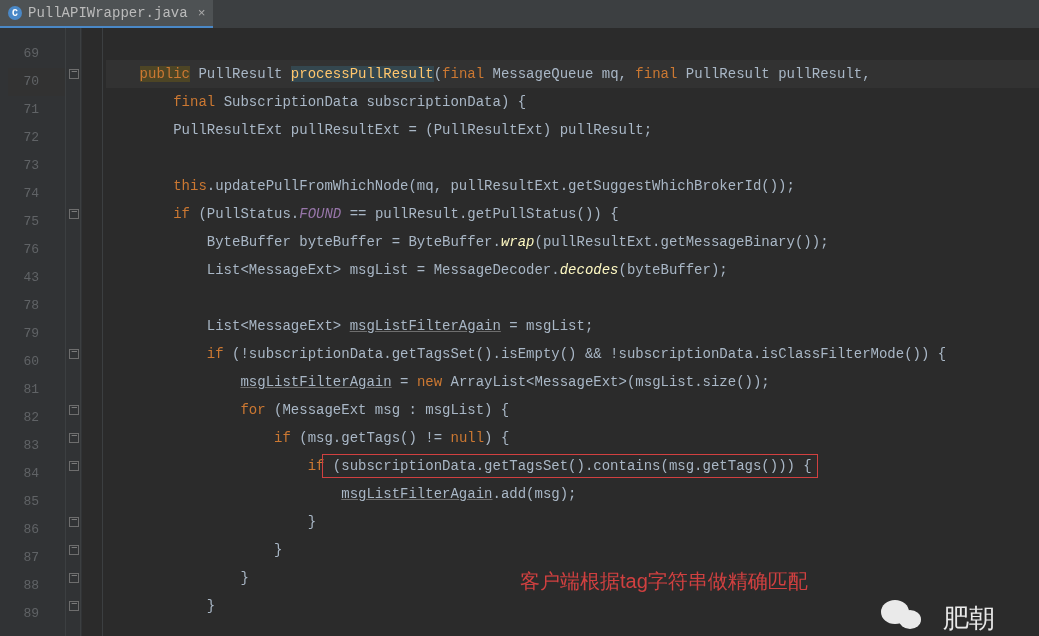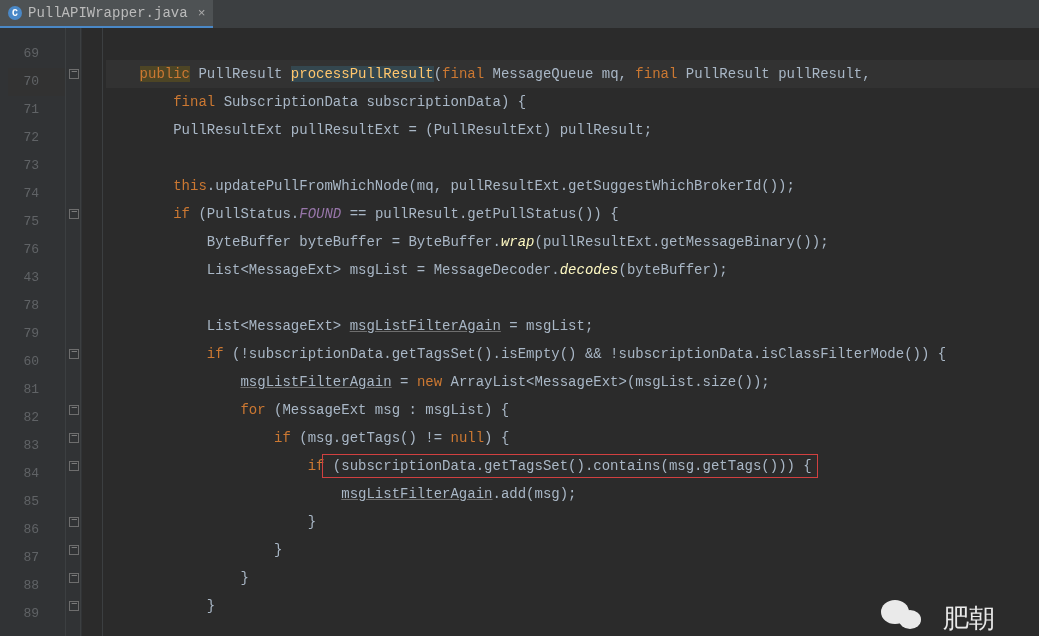--- a/index.html
+++ b/index.html
@@ -159,20 +159,21 @@
       <div class="fold-mark" style="top: 489px;"></div>
       <div class="fold-mark" style="top: 517px;"></div>
       <div class="fold-mark" style="top: 545px;"></div>
       <div class="fold-mark" style="top: 573px;"></div>
     </div>
   <div class="vline"></div>
   <div class="vline2"></div>
   <div class="code" id="code"><div class="code-line"></div><div class="code-line" style="background: rgb(50, 50, 50);">&nbsp;&nbsp;&nbsp;&nbsp;<span class="kw-hl">public</span> <span class="type">PullResult</span> <span class="method-decl-hl">processPullResult</span><span class="paren">(</span><span class="kw">final</span> MessageQueue mq, <span class="kw">final</span> PullResult pullResult,</div><div class="code-line">&nbsp;&nbsp;&nbsp;&nbsp;&nbsp;&nbsp;&nbsp;&nbsp;<span class="kw">final</span> SubscriptionData subscriptionData) {</div><div class="code-line">&nbsp;&nbsp;&nbsp;&nbsp;&nbsp;&nbsp;&nbsp;&nbsp;PullResultExt pullResultExt = (PullResultExt) pullResult;</div><div class="code-line"></div><div class="code-line">&nbsp;&nbsp;&nbsp;&nbsp;&nbsp;&nbsp;&nbsp;&nbsp;<span class="kw">this</span>.updatePullFromWhichNode(mq, pullResultExt.getSuggestWhichBrokerId());</div><div class="code-line">&nbsp;&nbsp;&nbsp;&nbsp;&nbsp;&nbsp;&nbsp;&nbsp;<span class="kw">if </span>(PullStatus.<span class="static-it">FOUND</span> == pullResult.getPullStatus()) {</div><div class="code-line">&nbsp;&nbsp;&nbsp;&nbsp;&nbsp;&nbsp;&nbsp;&nbsp;&nbsp;&nbsp;&nbsp;&nbsp;ByteBuffer byteBuffer = ByteBuffer.<span class="static-method">wrap</span>(pullResultExt.getMessageBinary());</div><div class="code-line">&nbsp;&nbsp;&nbsp;&nbsp;&nbsp;&nbsp;&nbsp;&nbsp;&nbsp;&nbsp;&nbsp;&nbsp;List&lt;MessageExt&gt; msgList = MessageDecoder.<span class="static-method">decodes</span>(byteBuffer);</div><div class="code-line"></div><div class="code-line">&nbsp;&nbsp;&nbsp;&nbsp;&nbsp;&nbsp;&nbsp;&nbsp;&nbsp;&nbsp;&nbsp;&nbsp;List&lt;MessageExt&gt; <span class="underline">msgListFilterAgain</span> = msgList;</div><div class="code-line">&nbsp;&nbsp;&nbsp;&nbsp;&nbsp;&nbsp;&nbsp;&nbsp;&nbsp;&nbsp;&nbsp;&nbsp;<span class="kw">if </span>(!subscriptionData.getTagsSet().isEmpty() &amp;&amp; !subscriptionData.isClassFilterMode()) {</div><div class="code-line">&nbsp;&nbsp;&nbsp;&nbsp;&nbsp;&nbsp;&nbsp;&nbsp;&nbsp;&nbsp;&nbsp;&nbsp;&nbsp;&nbsp;&nbsp;&nbsp;<span class="underline">msgListFilterAgain</span> = <span class="kw">new</span> ArrayList&lt;MessageExt&gt;(msgList.size());</div><div class="code-line">&nbsp;&nbsp;&nbsp;&nbsp;&nbsp;&nbsp;&nbsp;&nbsp;&nbsp;&nbsp;&nbsp;&nbsp;&nbsp;&nbsp;&nbsp;&nbsp;<span class="kw">for </span>(MessageExt msg : msgList) {</div><div class="code-line">&nbsp;&nbsp;&nbsp;&nbsp;&nbsp;&nbsp;&nbsp;&nbsp;&nbsp;&nbsp;&nbsp;&nbsp;&nbsp;&nbsp;&nbsp;&nbsp;&nbsp;&nbsp;&nbsp;&nbsp;<span class="kw">if </span>(msg.getTags() != <span class="kw">null</span>) {</div><div class="code-line">&nbsp;&nbsp;&nbsp;&nbsp;&nbsp;&nbsp;&nbsp;&nbsp;&nbsp;&nbsp;&nbsp;&nbsp;&nbsp;&nbsp;&nbsp;&nbsp;&nbsp;&nbsp;&nbsp;&nbsp;&nbsp;&nbsp;&nbsp;&nbsp;<span class="kw">if </span>(subscriptionData.getTagsSet().contains(msg.getTags())) {</div><div class="code-line">&nbsp;&nbsp;&nbsp;&nbsp;&nbsp;&nbsp;&nbsp;&nbsp;&nbsp;&nbsp;&nbsp;&nbsp;&nbsp;&nbsp;&nbsp;&nbsp;&nbsp;&nbsp;&nbsp;&nbsp;&nbsp;&nbsp;&nbsp;&nbsp;&nbsp;&nbsp;&nbsp;&nbsp;<span class="underline">msgListFilterAgain</span>.add(msg);</div><div class="code-line">&nbsp;&nbsp;&nbsp;&nbsp;&nbsp;&nbsp;&nbsp;&nbsp;&nbsp;&nbsp;&nbsp;&nbsp;&nbsp;&nbsp;&nbsp;&nbsp;&nbsp;&nbsp;&nbsp;&nbsp;&nbsp;&nbsp;&nbsp;&nbsp;}</div><div class="code-line">&nbsp;&nbsp;&nbsp;&nbsp;&nbsp;&nbsp;&nbsp;&nbsp;&nbsp;&nbsp;&nbsp;&nbsp;&nbsp;&nbsp;&nbsp;&nbsp;&nbsp;&nbsp;&nbsp;&nbsp;}</div><div class="code-line">&nbsp;&nbsp;&nbsp;&nbsp;&nbsp;&nbsp;&nbsp;&nbsp;&nbsp;&nbsp;&nbsp;&nbsp;&nbsp;&nbsp;&nbsp;&nbsp;}</div><div class="code-line">&nbsp;&nbsp;&nbsp;&nbsp;&nbsp;&nbsp;&nbsp;&nbsp;&nbsp;&nbsp;&nbsp;&nbsp;}</div></div>
 
   <div class="red-box" id="redbox" style="top: 426px; left: 321.8px; width: 496.1px; height: 24px;"></div>
+  <div class="annotation" style="left:520px; top:540px;">客户端根据tag字符串做精确匹配</div>
 
   <div class="wechat">
     <div class="wechat-icon">
       <div class="c1"></div>
         <div class="c2"></div>
     </div>
     <span>肥朝</span>
   </div>
 </div>
 

